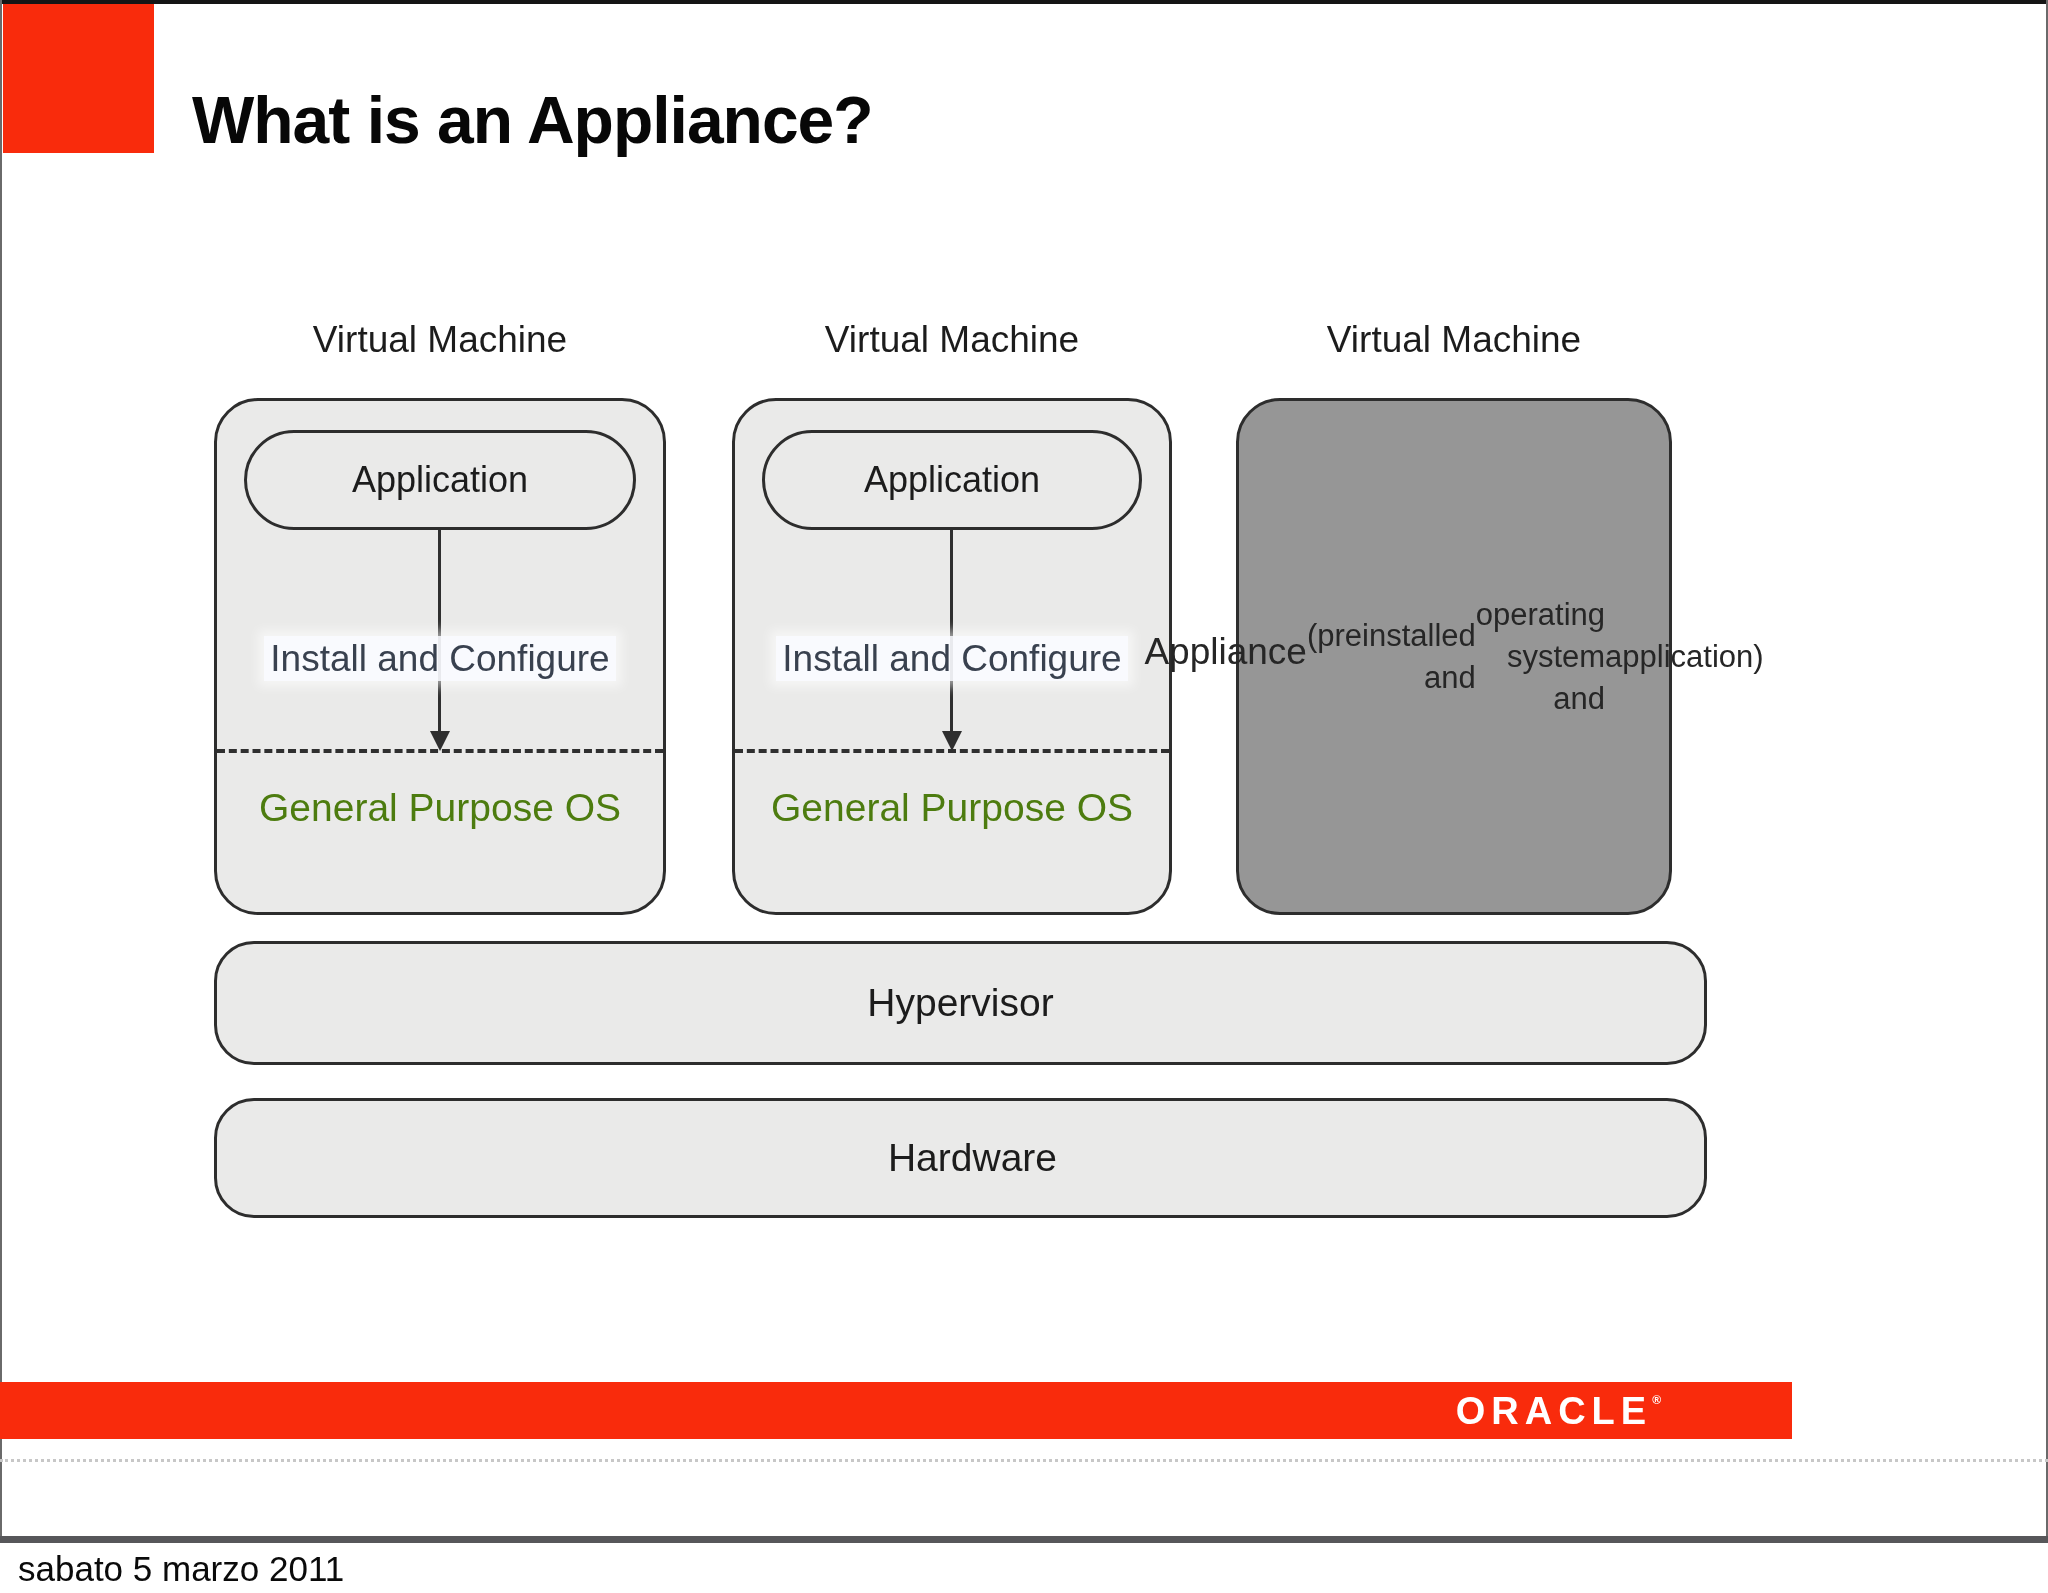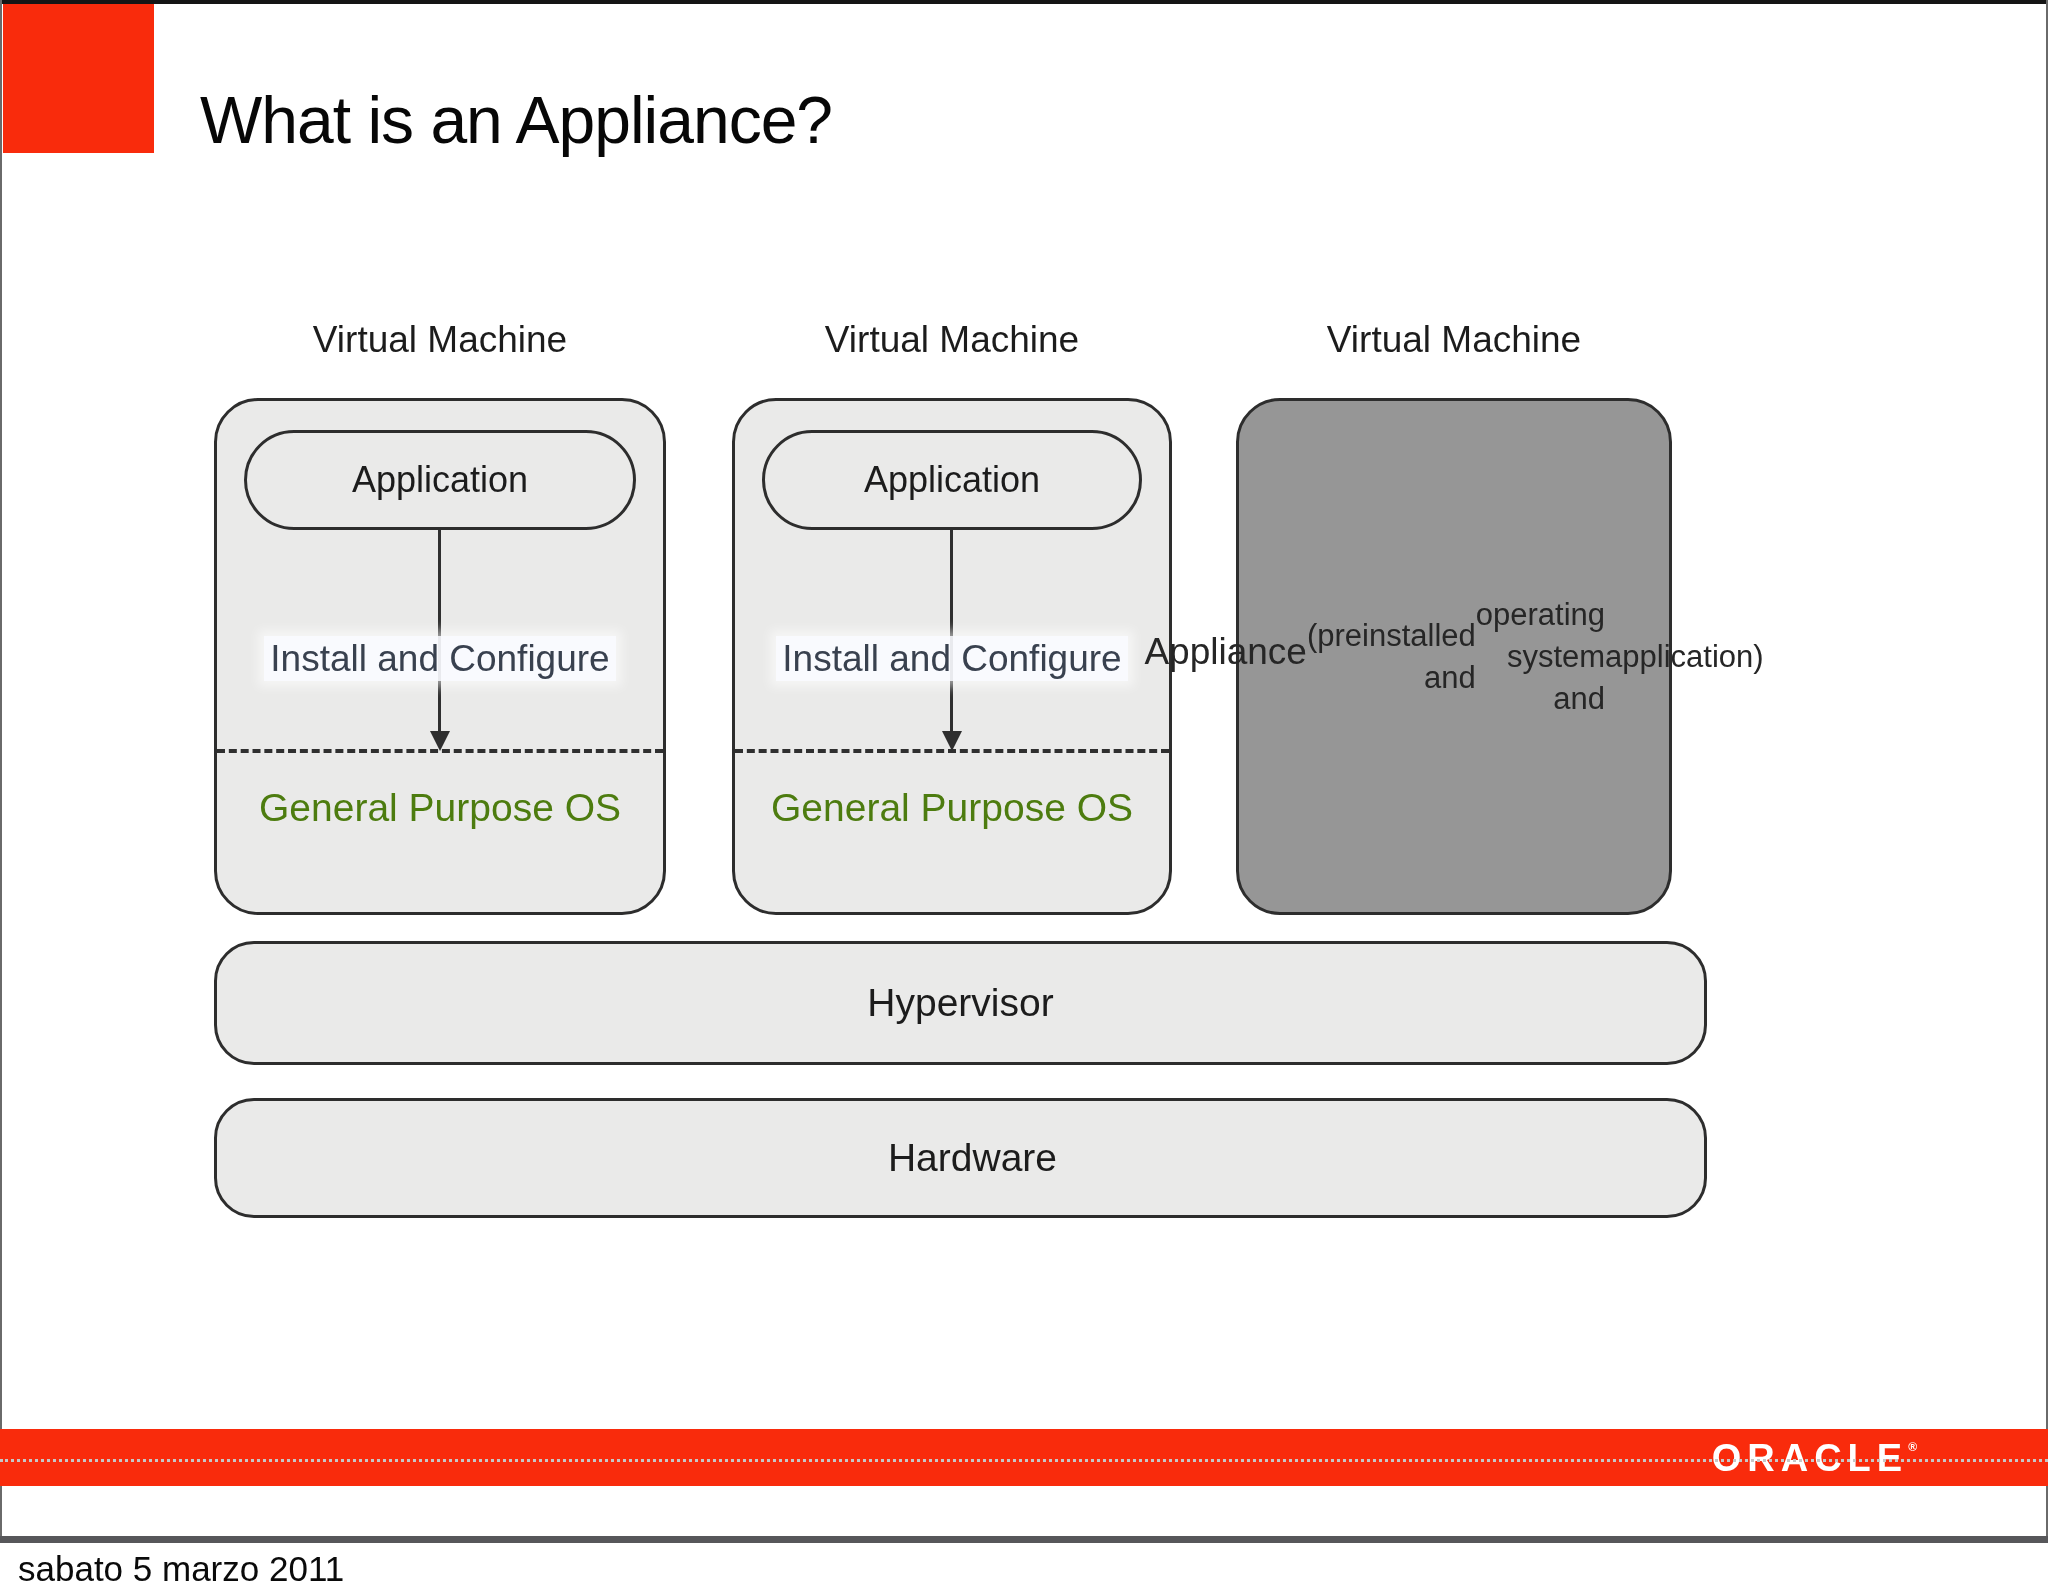--- a/index.html
+++ b/index.html
@@ -14,22 +14,22 @@
 
   
   .frame-top    { position: absolute; left: 0; top: 0; width: 2048px; height: 4px; background: #151515; }
   .frame-left   { position: absolute; left: 0; top: 0; width: 2px; height: 1542px; background: #6a6a6a; }
   .frame-right  { position: absolute; right: 0; top: 0; width: 2px; height: 1542px; background: #6a6a6a; }
   .frame-bottom { position: absolute; left: 0; top: 1536px; width: 2048px; height: 7px; background: #57575a; }
 
   .accent-square { position: absolute; left: 3px; top: 4px; width: 151px; height: 149px; }
 
   .slide-title {
-    position: absolute; left: 200px; top: 82px;
-    font-size: 66px; font-weight: 400; color: #070707; letter-spacing: -1px;
+    position: absolute; left: 192px; top: 82px;
+    font-size: 66px; font-weight: 700; color: #070707; letter-spacing: -1px;
     white-space: nowrap;
   }
 
   .vm-header {
     position: absolute; top: 316px; height: 48px;
     font-size: 37px; color: #1c1c1c; text-align: center; line-height: 48px;
     white-space: nowrap;
   }
   .vm-header.h1 { left: 214px; width: 452px; }
   .vm-header.h2 { left: 732px; width: 440px; }
@@ -92,21 +92,21 @@
     position: absolute; left: 214px; width: 1493px;
     background: #eaeae9; border: 3px solid #2d2d2d; border-radius: 40px;
     box-sizing: border-box;
     display: flex; align-items: center; justify-content: center;
     font-size: 39px; color: #1c1c1c;
   }
   .layer-bar.hypervisor { top: 941px; height: 124px; }
   .layer-bar.hardware   { top: 1098px; height: 120px; padding-left: 24px; }
 
   .footer-bar {
-    position: absolute; left: 0; top: 1429px; width: 2048px; height: 57px;
+    position: absolute; left: 0; top: 1382px; width: 1792px; height: 57px;
   }
   .oracle-logo {
     position: absolute; right: 131px; top: 50%; transform: translateY(-50%);
     color: #ffffff; font-size: 38px; font-weight: 700; letter-spacing: 6px;
     white-space: nowrap;
   }
   .oracle-logo .reg { font-size: 12px; letter-spacing: 0; vertical-align: top; line-height: 20px; }
 
   .dotted-sep {
     position: absolute; left: 0; top: 1459px; width: 2048px; height: 0;

